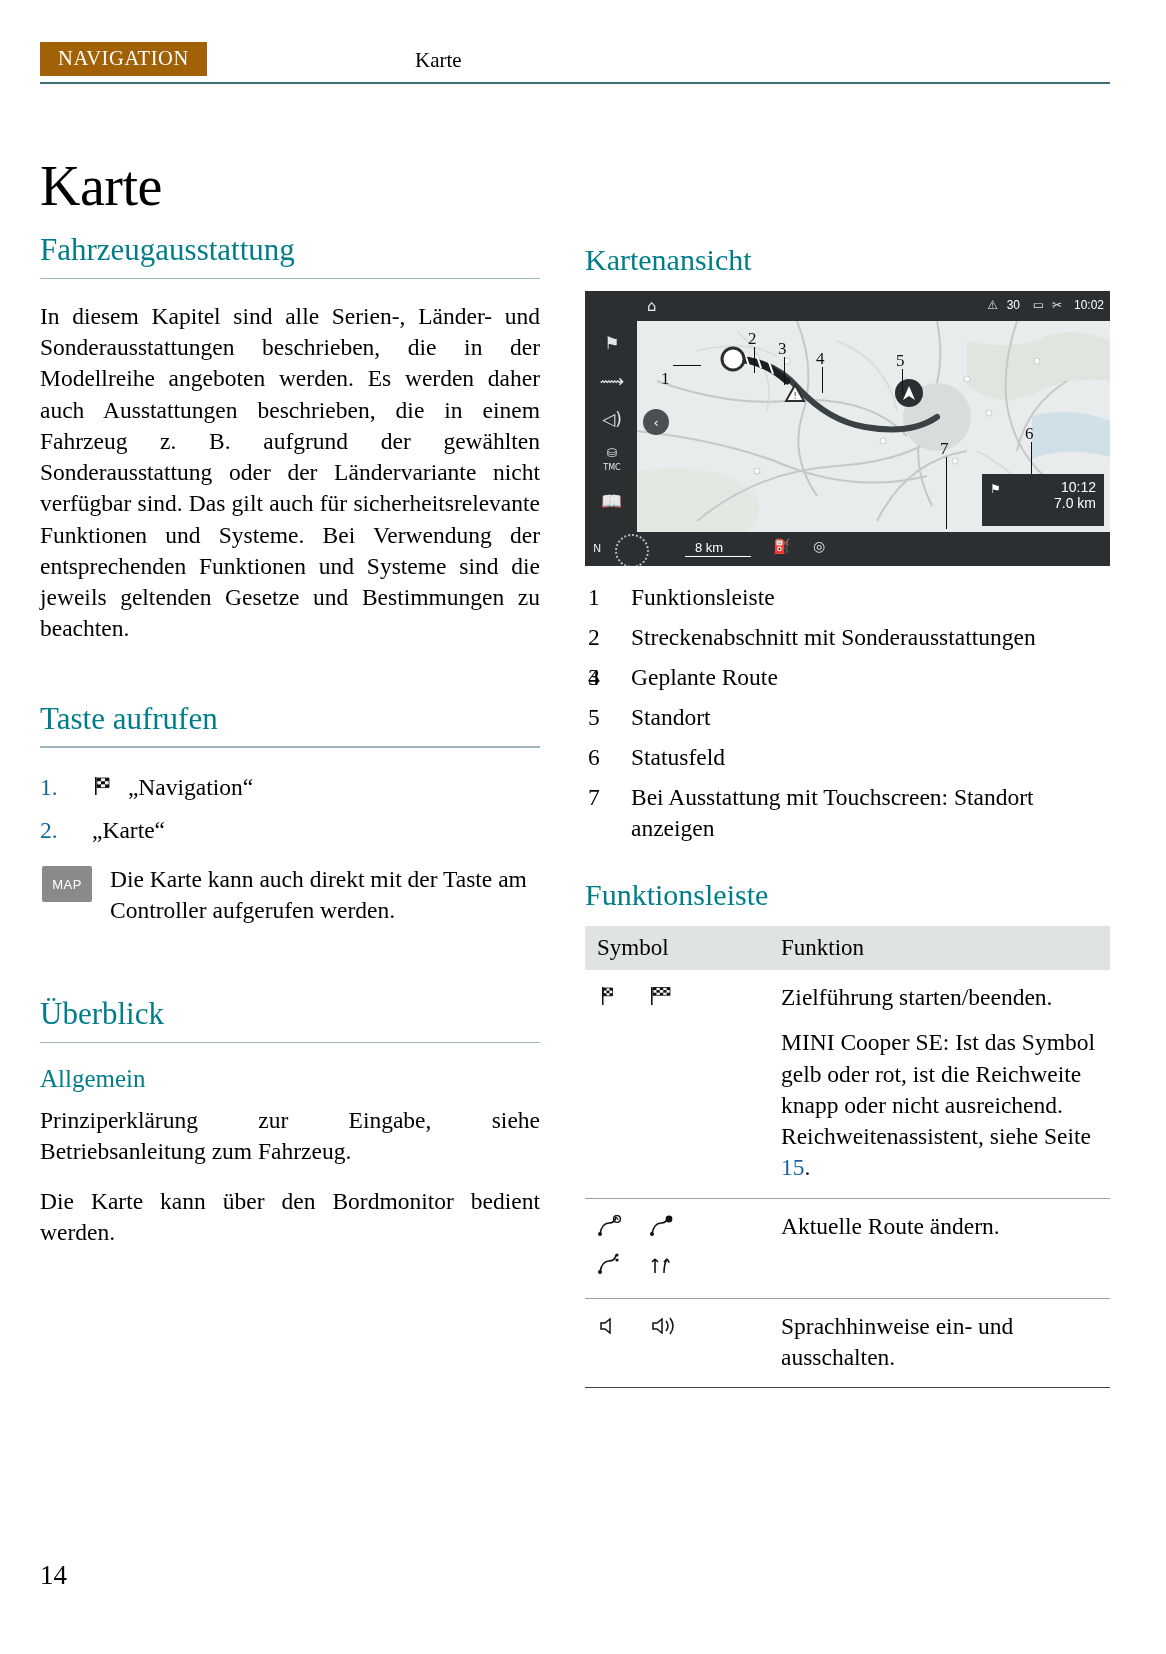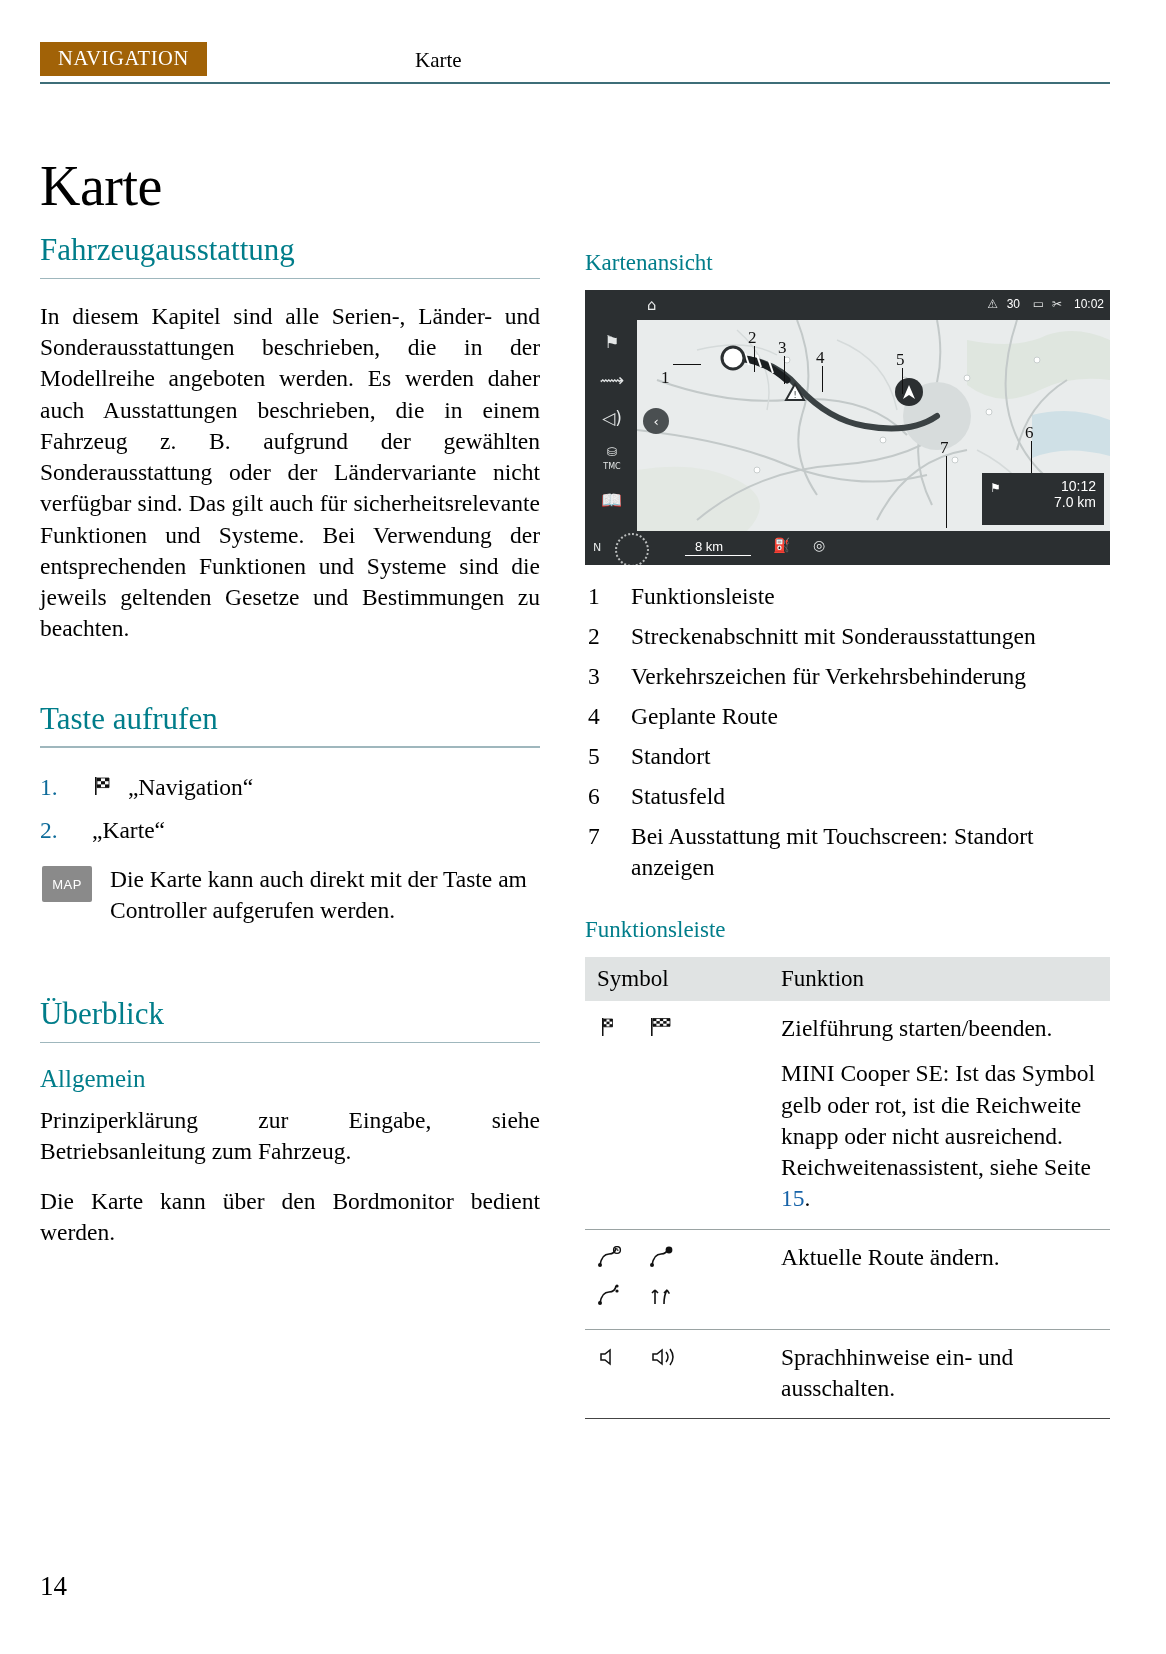--- a/index.html
+++ b/index.html
@@ -98,24 +98,24 @@
     background: #9fb7bd;
     margin-bottom: 22px;
   }
   h3.sub {
     font-size: 25px;
     font-weight: normal;
     color: #007d8a;
     margin: 0 0 12px 0;
   }
   h3.sub-right {
-    font-size: 23px;
+    font-size: 30px;
     font-weight: normal;
     color: #007d8a;
-    margin: 18px 0 14px 0;
+    margin: 11px 0 14px 0;
   }
   p.body {
     font-size: 23.5px;
     line-height: 1.33;
     margin: 0 0 18px 0;
     text-align: justify;
     hyphens: manual;
   }
 
   
@@ -299,21 +299,21 @@
   .sym-col { display: flex; flex-direction: column; gap: 4px; }
   .sym-line { display: flex; gap: 26px; align-items: center; }
   .link { color: #1763a8; }
   .cellpara { margin: 0 0 14px 0; }
   .cellpara:last-child { margin-bottom: 0; }
 
   
   .folio {
     position: absolute;
     left: 40px;
-    bottom: 52px;
+    bottom: 63px;
     font-size: 27px;
   }
 </style>
 </head>
 <body>
 
 <div class="page">
 
   <div class="header">
     <div class="header-tag">NAVIGATION</div>
@@ -504,21 +504,20 @@
       <li>
         <span class="lnum">1</span>
         <span>Funktionsleiste</span>
       </li>
       <li>
         <span class="lnum">2</span>
         <span>Streckenabschnitt mit Sonderausstattungen</span>
       </li>
       <li>
         <span class="lnum">3</span>
-        <span>Verkehrszeichen für Verkehrsbehinderung</span>
       </li>
       <li>
         <span class="lnum">4</span>
         <span>Geplante Route</span>
       </li>
       <li>
         <span class="lnum">5</span>
         <span>Standort</span>
       </li>
       <li>

